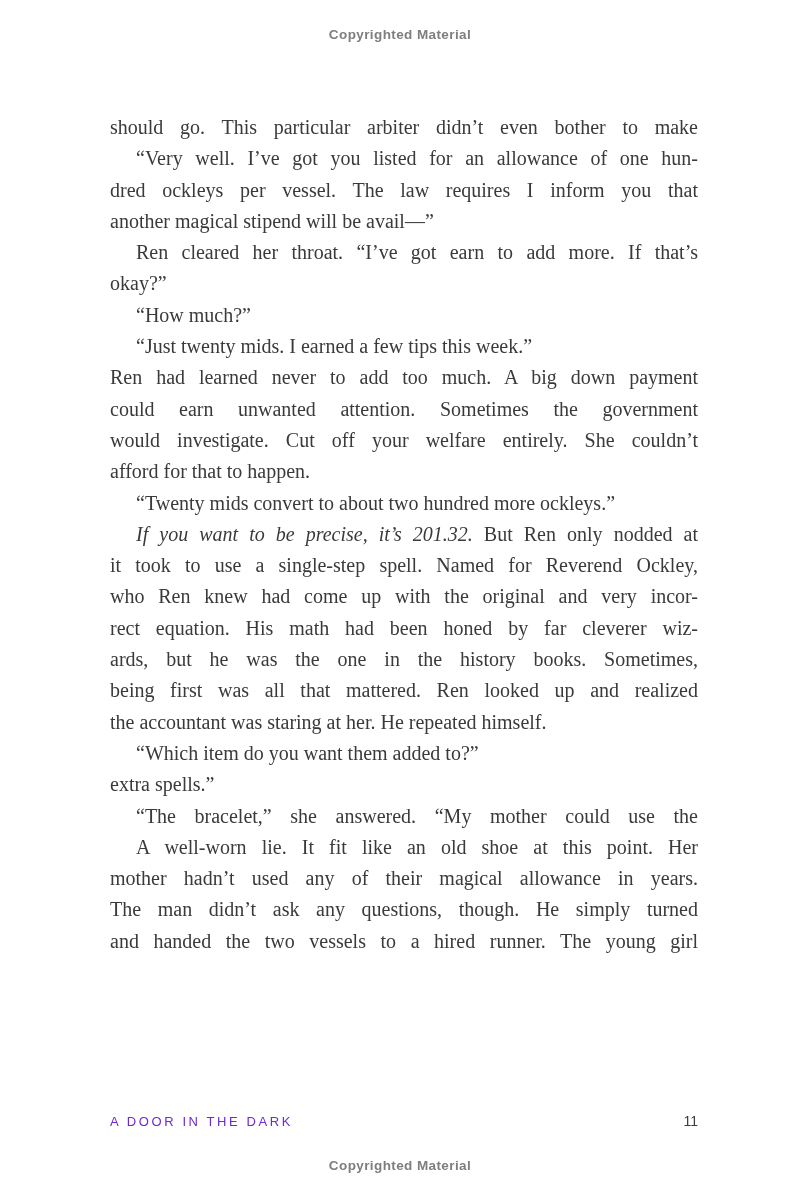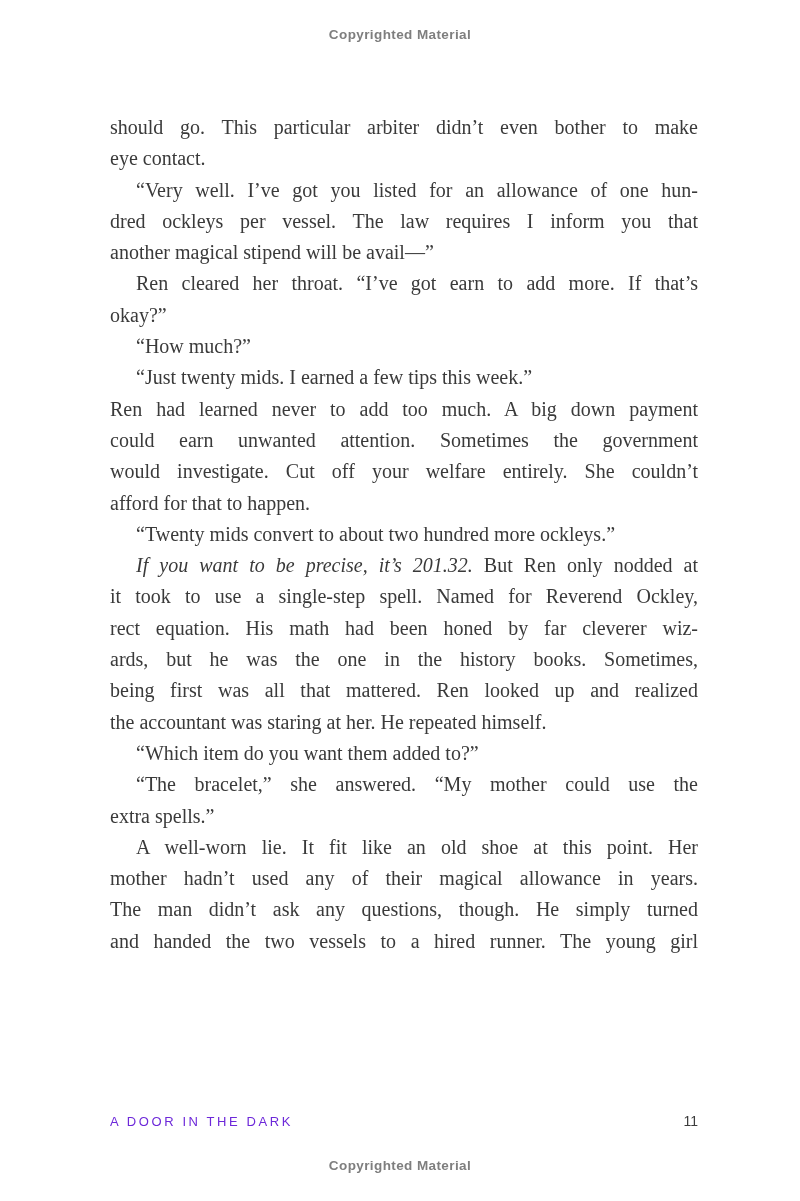--- a/index.html
+++ b/index.html
@@ -79,42 +79,42 @@
 </style>
 </head>
 <body>
 
 <div class="page">
 
   <div class="notice top">Copyrighted Material</div>
 
   <div class="body-text">
       <div class="line just"><span>should go. This particular arbiter didn’t even bother to make</span></div>
-      <div class="line"><span>eye contact.</span></div>
       <div class="line ind just"><span>“Very well. I’ve got you listed for an allowance of one hun-</span></div>
       <div class="line just"><span>dred ockleys per vessel. The law requires I inform you that</span></div>
       <div class="line"><span>another magical stipend will be avail—”</span></div>
       <div class="line ind just"><span>Ren cleared her throat. “I’ve got earn to add more. If that’s</span></div>
       <div class="line"><span>okay?”</span></div>
       <div class="line ind"><span>“How much?”</span></div>
       <div class="line ind"><span>“Just twenty mids. I earned a few tips this week.”</span></div>
       <div class="line just"><span>Ren had learned never to add too much. A big down payment</span></div>
       <div class="line just"><span>could earn unwanted attention. Sometimes the government</span></div>
       <div class="line just"><span>would investigate. Cut off your welfare entirely. She couldn’t</span></div>
       <div class="line"><span>afford for that to happen.</span></div>
       <div class="line ind"><span>“Twenty mids convert to about two hundred more ockleys.”</span></div>
       <div class="line ind just"><span class="it">If you want to be precise, it’s 201.32.</span><span> But Ren only nodded at</span></div>
       <div class="line just"><span>it took to use a single-step spell. Named for Reverend Ockley,</span></div>
+      <div class="line just"><span>who Ren knew had come up with the original and very incor-</span></div>
       <div class="line just"><span>rect equation. His math had been honed by far cleverer wiz-</span></div>
       <div class="line just"><span>ards, but he was the one in the history books. Sometimes,</span></div>
       <div class="line just"><span>being first was all that mattered. Ren looked up and realized</span></div>
       <div class="line"><span>the accountant was staring at her. He repeated himself.</span></div>
       <div class="line ind"><span>“Which item do you want them added to?”</span></div>
+      <div class="line"><span>extra spells.”</span></div>
       <div class="line ind just"><span>“The bracelet,” she answered. “My mother could use the</span></div>
-      <div class="line"><span>extra spells.”</span></div>
       <div class="line ind just"><span>A well-worn lie. It fit like an old shoe at this point. Her</span></div>
       <div class="line just"><span>mother hadn’t used any of their magical allowance in years.</span></div>
       <div class="line just"><span>The man didn’t ask any questions, though. He simply turned</span></div>
       <div class="line just"><span>and handed the two vessels to a hired runner. The young girl</span></div>
     </div>
 
   <div class="footer">
     <span class="running-head">A DOOR IN THE DARK</span>
     <span class="page-number">11</span>
   </div>

